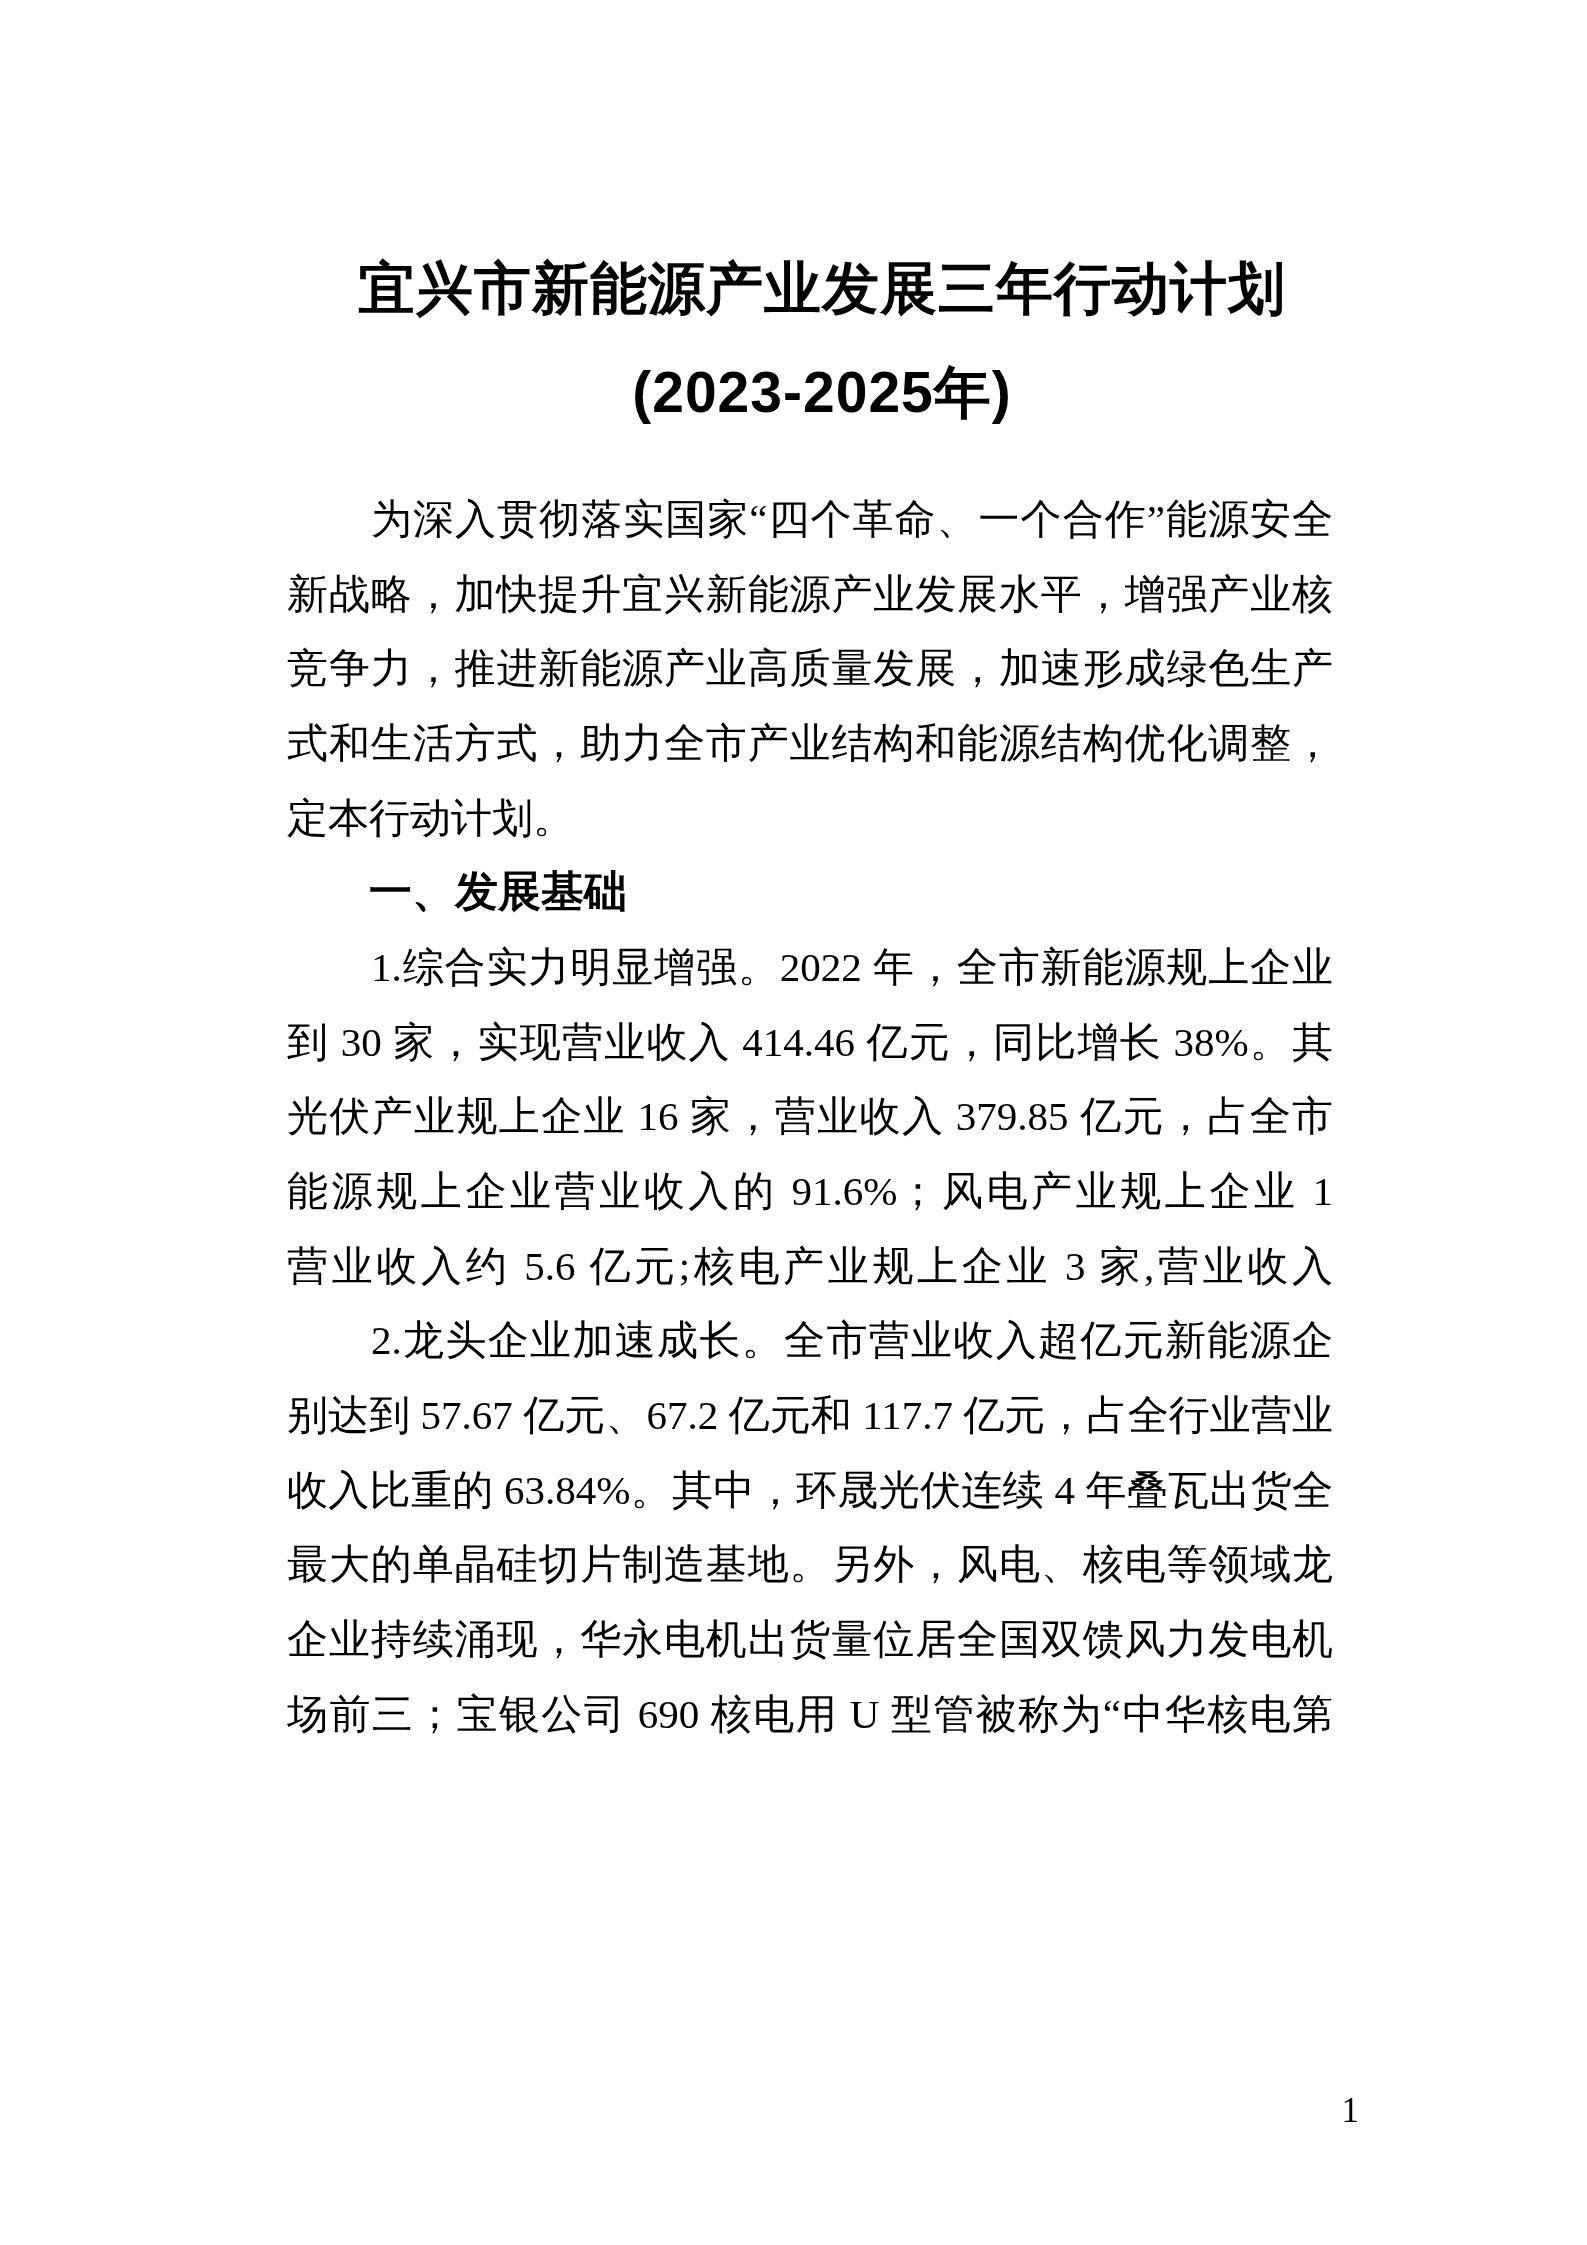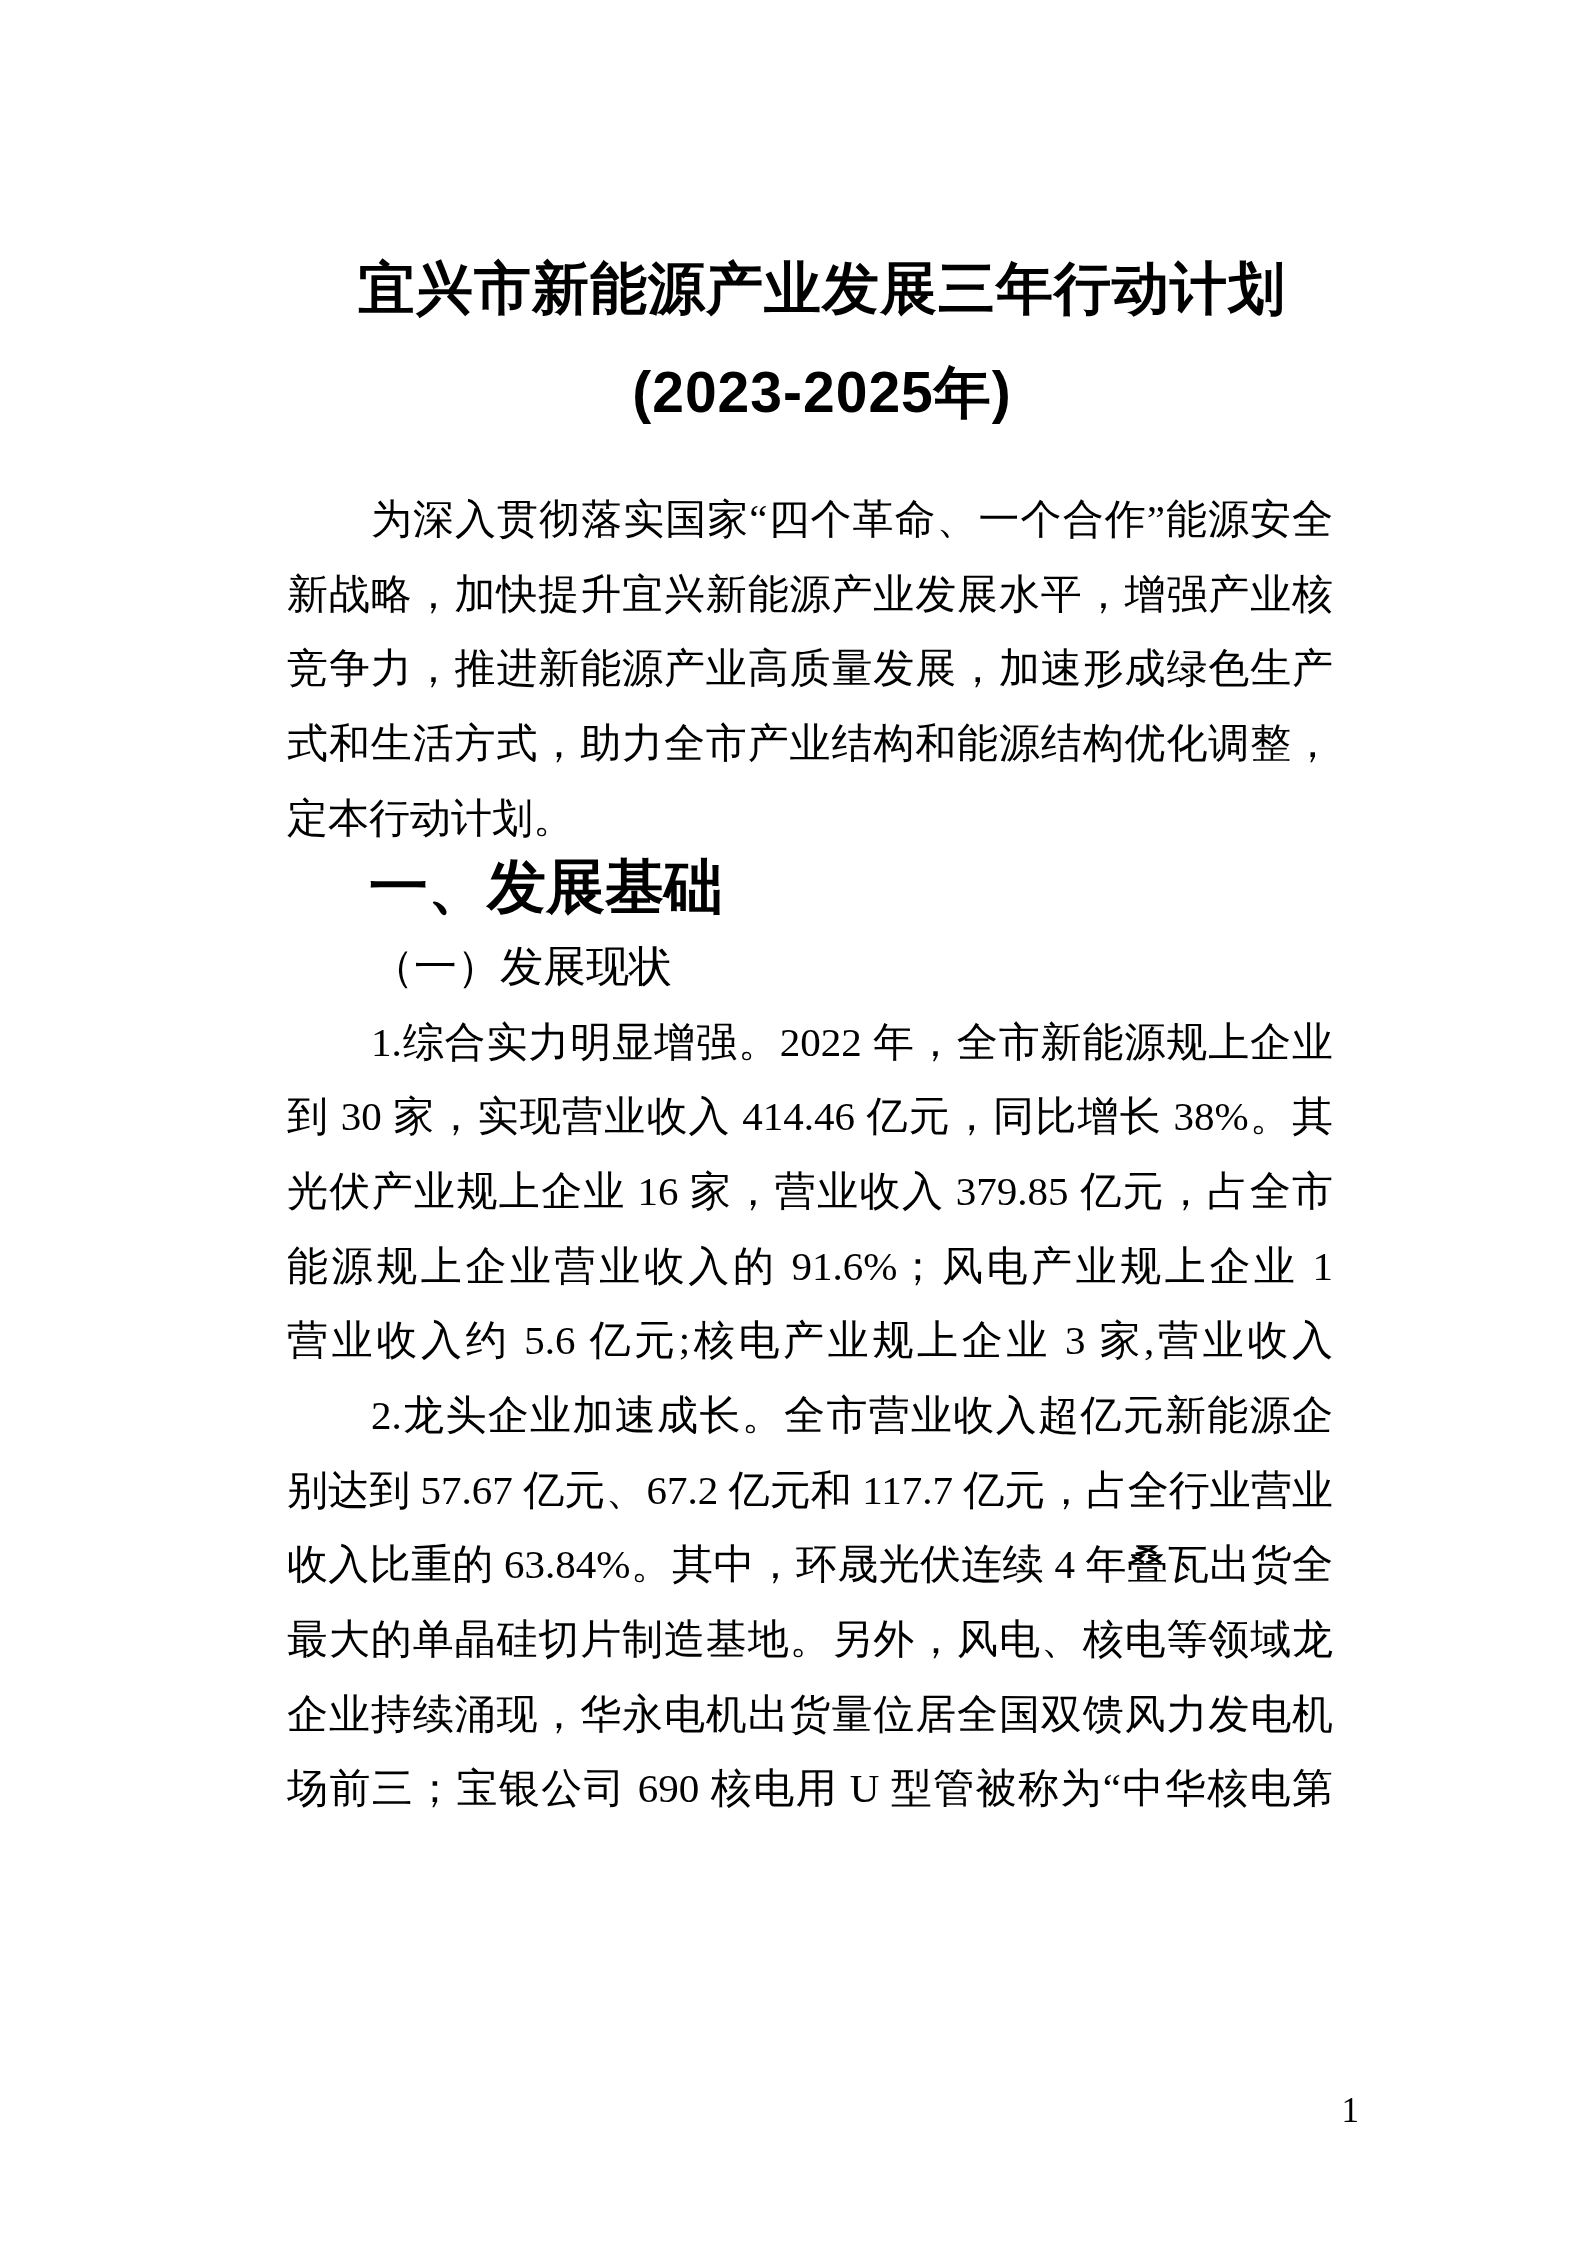--- a/index.html
+++ b/index.html
@@ -38,23 +38,23 @@
     line-height: 74.66px;
     overflow: hidden;
     text-align: left;
   }
   .line.justify {
     text-align: justify;
     text-align-last: justify;
   }
   .line.first { text-indent: 84px; }
   .line.h1 {
-    font-family: Liberation Mono, monospace;
+    font-family: Liberation Serif, serif;
     font-weight: bold;
-    font-size: 59px;
+    font-size: 43px;
     text-indent: 82px;
   }
   .line.h2 {
     font-size: 43px;
     text-indent: 84px;
   }
   .page-number {
     position: absolute;
     top: 2048px;
     left: 243px;
@@ -74,21 +74,20 @@
     <div>(2023-2025年)</div>
   </div>
 
   <div class="content">
       <div class="line body justify first">为深入贯彻落实国家“四个革命、一个合作”能源安全</div>
       <div class="line body justify">新战略，加快提升宜兴新能源产业发展水平，增强产业核心</div>
       <div class="line body justify">竞争力，推进新能源产业高质量发展，加速形成绿色生产方</div>
       <div class="line body justify">式和生活方式，助力全市产业结构和能源结构优化调整，制</div>
       <div class="line body">定本行动计划。</div>
       <div class="line h1">一、发展基础</div>
-      <div class="line h2">（一）发展现状</div>
       <div class="line body justify first">1.综合实力明显增强。2022 年，全市新能源规上企业达</div>
       <div class="line body justify">到 30 家，实现营业收入 414.46 亿元，同比增长 38%。其中，</div>
       <div class="line body justify">光伏产业规上企业 16 家，营业收入 379.85 亿元，占全市新</div>
       <div class="line body justify">能源规上企业营业收入的 91.6%；风电产业规上企业 1 家，</div>
       <div class="line body justify">营业收入约 5.6 亿元;核电产业规上企业 3 家,营业收入 15.72</div>
       <div class="line body justify first">2.龙头企业加速成长。全市营业收入超亿元新能源企业</div>
       <div class="line body justify">别达到 57.67 亿元、67.2 亿元和 117.7 亿元，占全行业营业</div>
       <div class="line body justify">收入比重的 63.84%。其中，环晟光伏连续 4 年叠瓦出货全球</div>
       <div class="line body justify">最大的单晶硅切片制造基地。另外，风电、核电等领域龙头</div>
       <div class="line body justify">企业持续涌现，华永电机出货量位居全国双馈风力发电机市</div>

